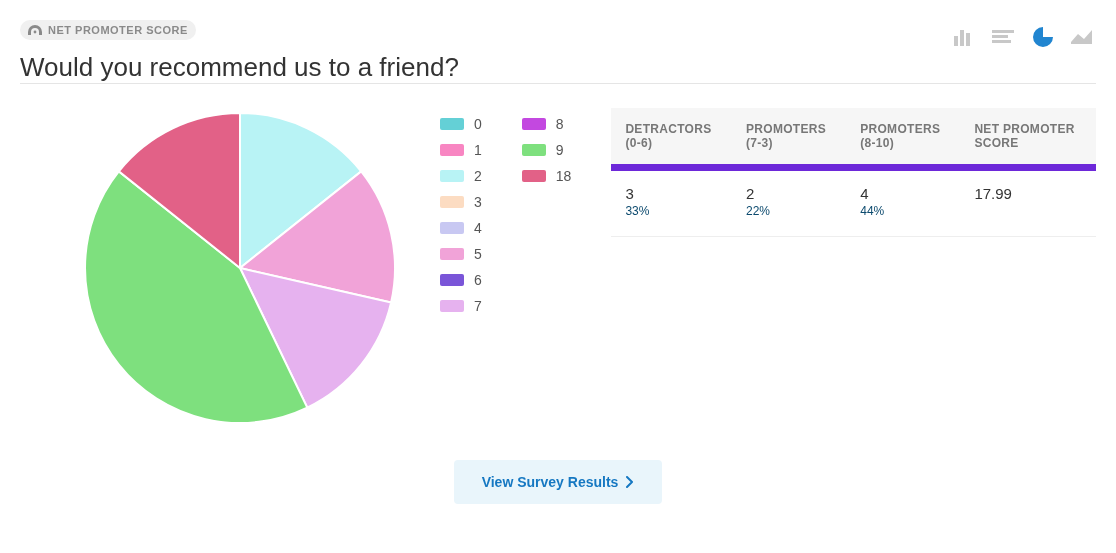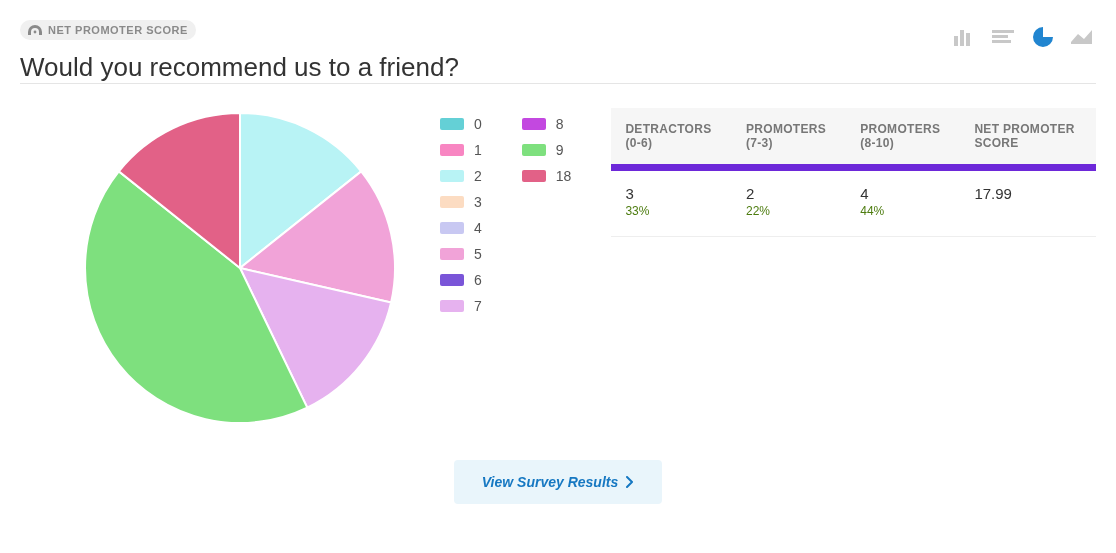--- a/index.html
+++ b/index.html
@@ -87,34 +87,33 @@
     border-bottom:7px solid #6d28d9;
     vertical-align: top;
   }
   .nps-table td {
     padding: 14px 14px 18px 14px;
     vertical-align: top;
     border-bottom:1px solid #eee;
     color:#333;
     font-size:15px;
   }
-  .nps-table td .sub { display:block; font-size:12px; color:#4d7c0f; margin-top:2px;}
+  .nps-table td .sub { display:block; font-size:12px; color:#0c4a6e; margin-top:2px;}
   .cta-row { text-align:center; margin-top: 32px;}
   .cta {
     display:inline-flex;
     align-items:center;
     gap:8px;
     background:#e9f5fb;
     color:#1678c2;
     font-weight:700;
     font-size:14px;
     padding: 14px 28px;
     border-radius:4px;
     cursor:pointer;
-    font-style:italic;
   }
 </style>
 </head>
 <body>
 
 <div class="header-row">
   <div class="title-block">
     <div class="badge">
       <svg width="14" height="10" viewBox="0 0 14 10">
           <path d="M7 0a7 7 0 00-7 7v3h3V7a4 4 0 018 0v3h3V7a7 7 0 00-7-7z" fill="#8a8a8a"></path>

